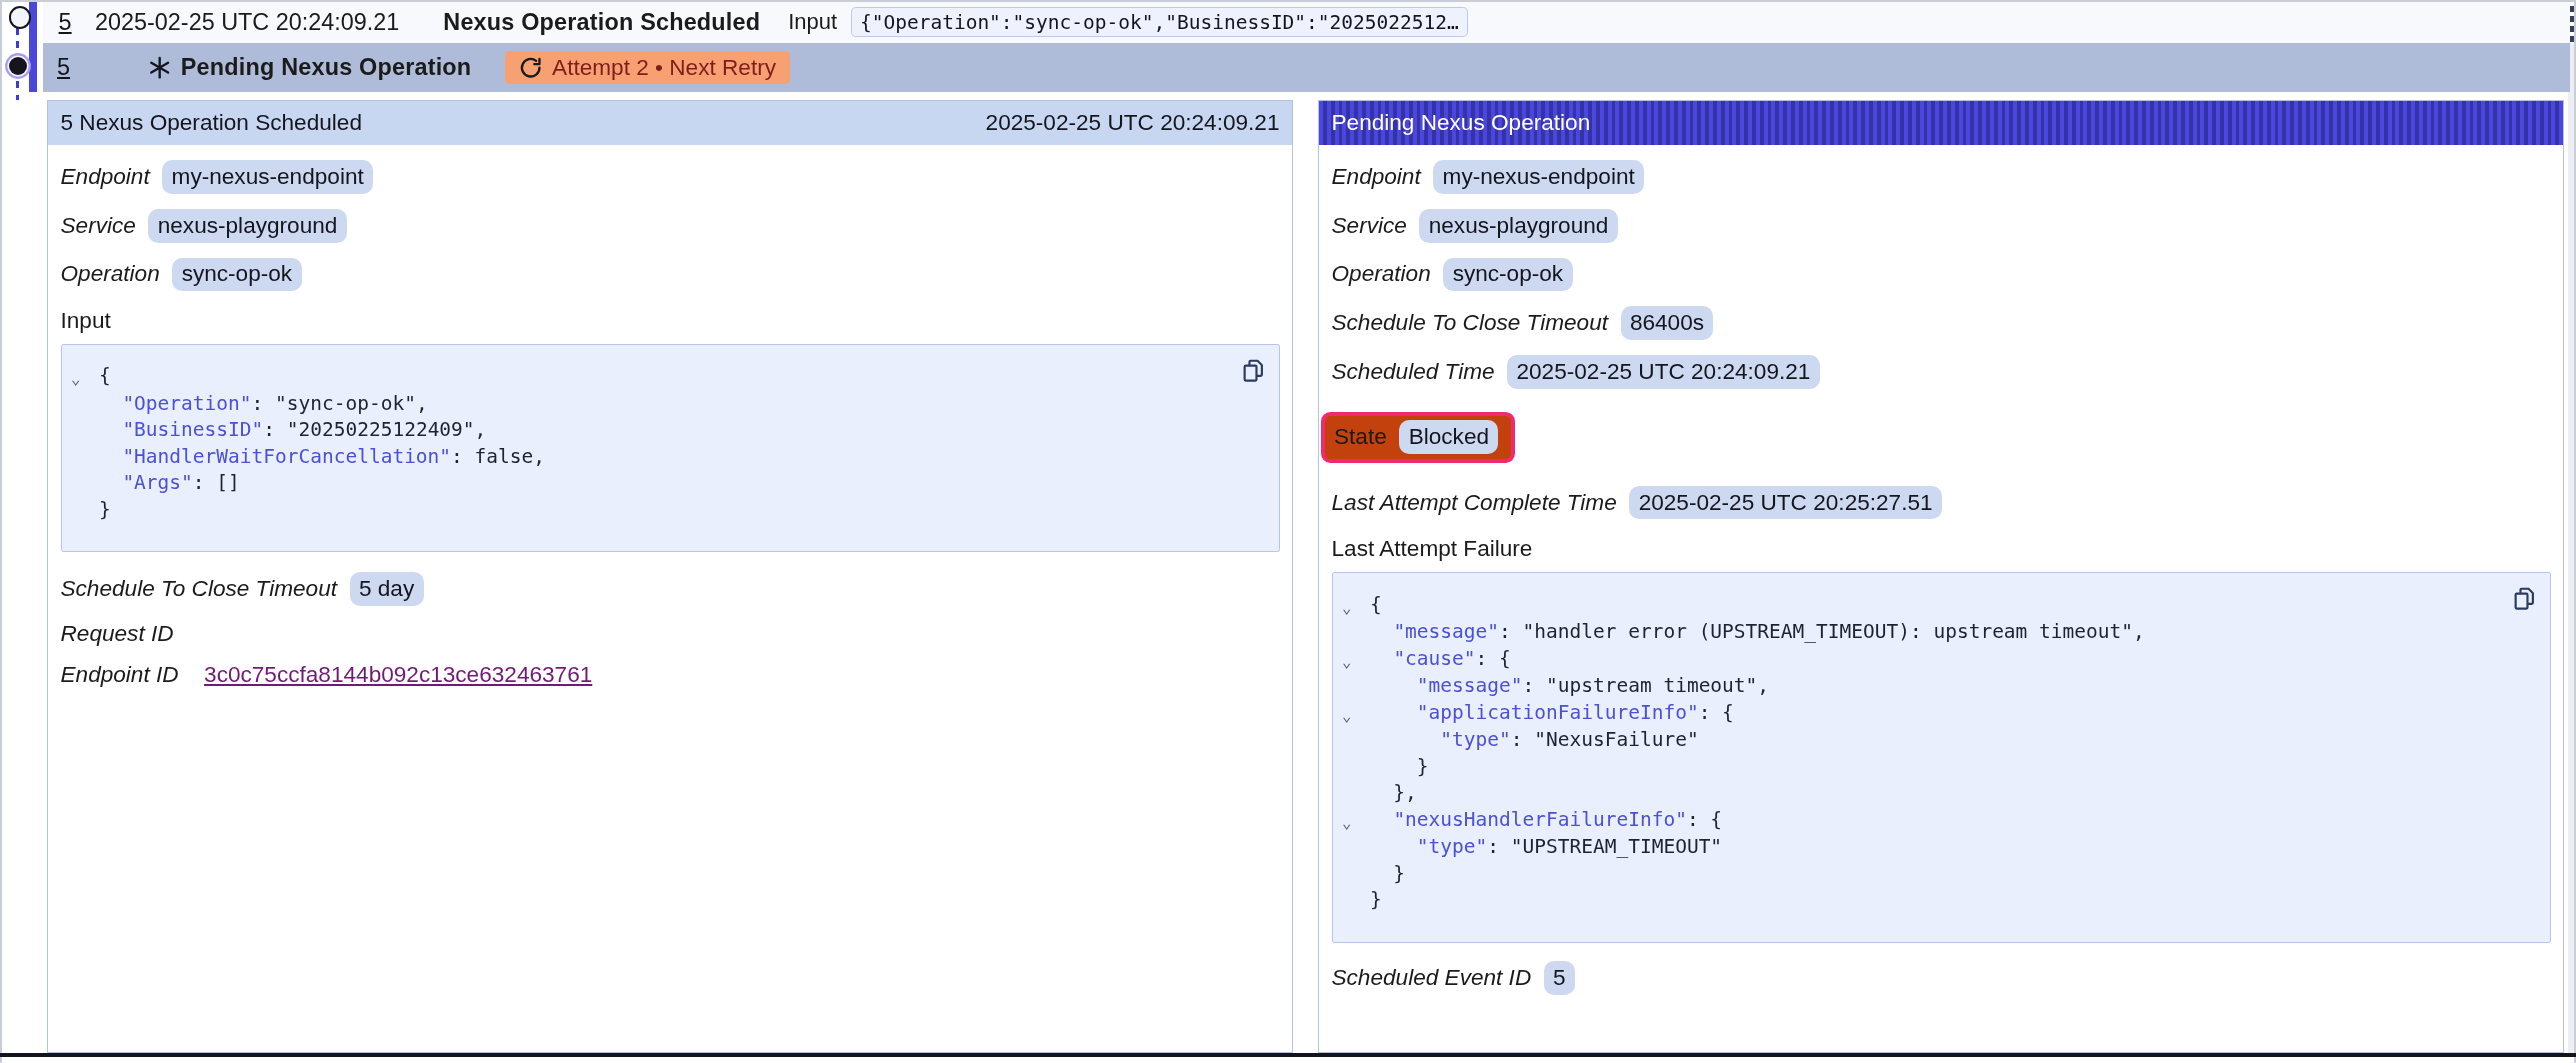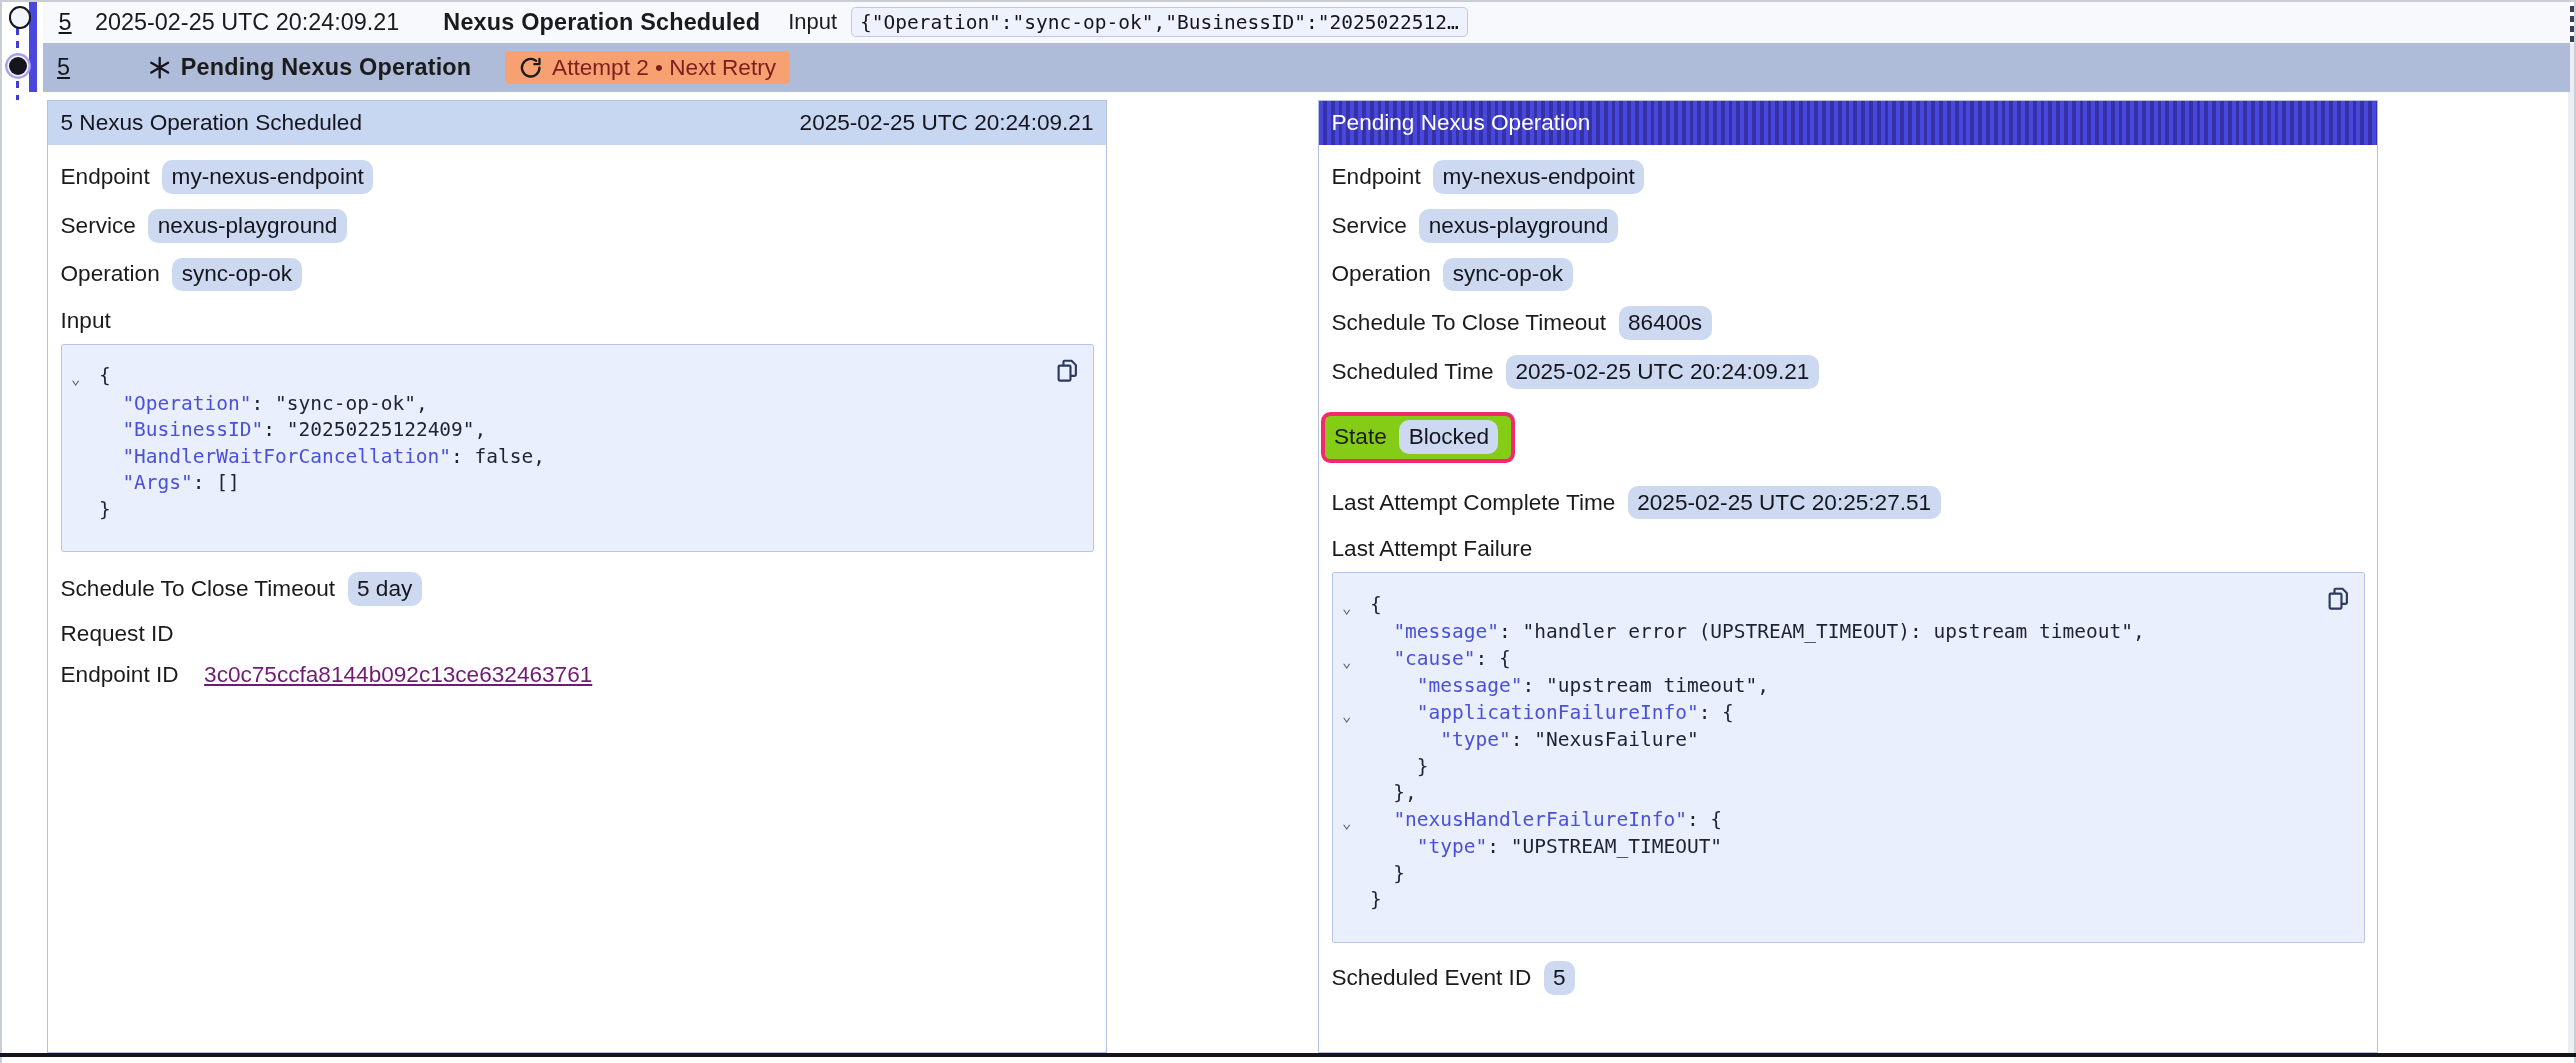--- a/index.html
+++ b/index.html
@@ -33,36 +33,36 @@
   .input-label{margin-left:28px;font-size:22px;}
   .input-chip{margin-left:14px;font-family:"DejaVu Sans Mono",monospace;font-size:19.5px;
     background:#eef2fd;border:1.6px solid #bcc9e8;border-radius:4.7px;padding:2.3px 7.8px;color:#15151d;
     max-width:639px;white-space:nowrap;overflow:hidden;}
   .row2 .evt-id{margin-left:0;}
   .asterisk{margin-left:78px;display:inline-flex;align-items:center;}
   .row2 .evt-title{margin-left:9.4px;}
   .retry-chip{margin-left:34px;display:inline-flex;align-items:center;gap:9.4px;
     background:#f7a173;border-radius:4.7px;padding:3.9px 14px;font-size:22.6px;color:#7f1d1d;}
   
-  .panel{position:absolute;top:100px;width:1060px;height:953px;background:#ffffff;
+  .panel{position:absolute;top:100px;width:1246px;height:953px;background:#ffffff;
     border:1.6px solid #b3c2e0;box-sizing:border-box;}
   .panel-left{left:47px;}
   .panel-right{left:1318px;}
   .panel-header{height:44px;display:flex;align-items:center;justify-content:space-between;
     padding:0 12.5px;font-size:22.6px;font-weight:500;}
   .panel-left .panel-header{background:#c8d7f1;color:#15151d;}
   .panel-right .panel-header{color:#ffffff;
     background:repeating-linear-gradient(90deg,#4a47dd 0 3.9px,#3531a8 3.9px 7.8px);}
   .field{display:flex;align-items:center;margin:15px 0 15px 12.5px;font-size:22.6px;}
-  .field .label{margin-right:12.5px;}
+  .field .label{margin-right:12.5px;font-style:italic;}
   .badge{background:#ccd9f1;border-radius:10px;padding:3.9px 9.4px;color:#15151d;}
   .linkval{color:#701a75;text-decoration:underline;margin-left:13px;cursor:pointer;}
   .section-label{margin:17px 0 9.4px 12.5px;font-size:22.6px;}
   .hl{display:inline-flex;align-items:center;border:4.7px solid #f2296d;border-radius:9.4px;
-    padding:4.7px 12.5px 4.7px 9.4px;margin:7.8px 0 7.8px 1.6px;position:relative;z-index:4;background:#84cc16;}
+    padding:4.7px 12.5px 4.7px 9.4px;margin:7.8px 0 7.8px 1.6px;position:relative;z-index:4;background:#c2410c;}
   .hl .field-inner{display:flex;align-items:center;font-size:22.6px;}
   .hl .label{margin-right:12.5px;}
   
   .codeblock{position:relative;margin:0 12.5px;background:#e9effc;border:1.6px solid #b6c5e6;
     border-radius:2.3px;padding:18.7px 15.6px 28px 9.4px;font-family:"DejaVu Sans Mono",monospace;
     font-size:19.5px;line-height:26.5px;color:#1c2430;}
   .code-line{white-space:pre;}
   .gutter{display:inline-block;width:28px;color:#55606e;font-size:15.6px;transform:translateY(1.6px);}
   .key{color:#4a50d8;}
   .copy-btn{position:absolute;top:12.5px;right:12.5px;cursor:pointer;line-height:0;}

